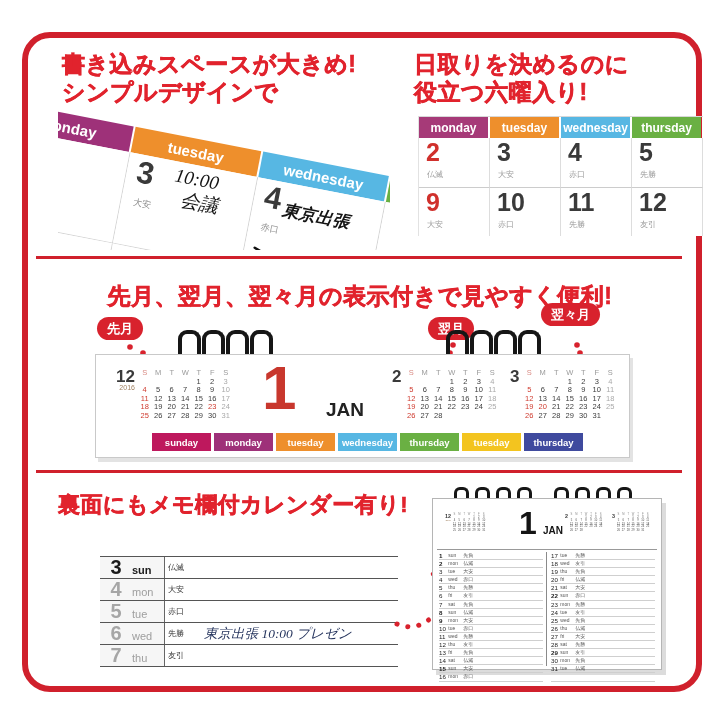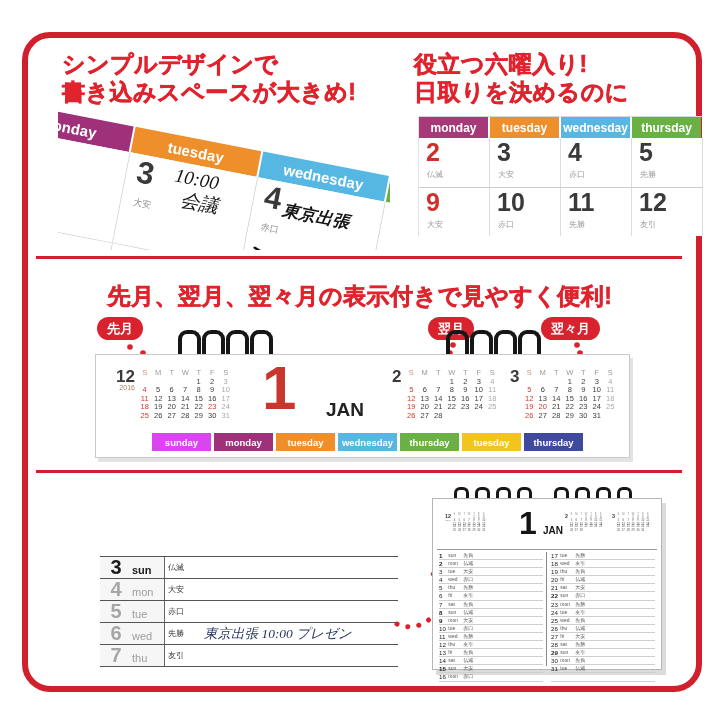--- a/index.html
+++ b/index.html
@@ -84,27 +84,27 @@
   .bk-in .w{width:24px;}
   svg{display:block;}
 </style>
 </head>
 <body>
 
 <div class="canvas">
   <div class="frame"></div>
 
   <div class="abs headline hl-lg" style="left:62px;top:50px;">
+    <div>書き込みスペースが大きめ!</div>
     <div>シンプルデザインで</div>
-    <div>書き込みスペースが大きめ!</div>
   </div>
 
   <div class="abs headline hl-lg" style="left:414px;top:50px;">
+    <div>日取りを決めるのに</div>
     <div>役立つ六曜入り!</div>
-    <div>日取りを決めるのに</div>
   </div>
 
   <div class="ws-clip">
     <div class="ws-rot" id="ws-rot">
         <div class="ws-tabs">
           <div class="ws-tab" style="background: rgb(158, 49, 121);">monday</div>
           <div class="ws-tab" style="background: rgb(238, 143, 44);">tuesday</div>
           <div class="ws-tab" style="background: rgb(87, 183, 227);">wednesday</div>
           <div class="ws-tab" style="background: rgb(106, 176, 67);">thursday</div>
         </div>
@@ -186,21 +186,21 @@
         </div>
       </div>
     </div>
 
   <div class="divider" style="top:256px;"></div>
 
   <div class="abs headline hl-mid" style="top:281px;">先月、翌月、翌々月の表示付きで見やすく便利!</div>
 
   <div class="badge" style="left:97px;top:317px;">先月</div>
   <div class="badge" style="left:428px;top:317px;">翌月</div>
-  <div class="badge" style="left:541px;top:317px;">翌々月</div>
+  <div class="badge" style="left:541px;top:303px;">翌々月</div>
 
   <svg class="abs" style="left:90px;top:335px;" width="540" height="55">
     <g fill="#d8222d">
       <circle cx="40" cy="12" r="2.8"></circle>
         <circle cx="53" cy="18" r="2.8"></circle>
         <circle cx="66" cy="24" r="2.8"></circle>
         <circle cx="79" cy="29" r="2.8"></circle>
       <circle cx="363" cy="10" r="2.8"></circle>
         <circle cx="360" cy="18" r="2.8"></circle>
         <circle cx="357" cy="26" r="2.8"></circle>
@@ -371,32 +371,33 @@
           <div class="mini-cell">28</div>
           <div class="mini-cell">29</div>
           <div class="mini-cell">30</div>
           <div class="mini-cell">31</div>
           <div class="mini-cell"></div>
         </div>
       </div>
       <div class="big-month" style="left: 166px; top: 2px; font-size: 62px; line-height: 62px;">1</div>
       <div class="big-month-name" style="left: 230px; top: 44px; font-size: 19px;">JAN</div>
       <div class="strip">
-        <div class="strip-tab" style="background: #d946ef;">sunday</div>
+        <div class="strip-tab" style="background: #be185d;">sunday</div>
         <div class="strip-tab" style="background: rgb(158, 49, 121);">monday</div>
         <div class="strip-tab" style="background: rgb(238, 143, 44);">tuesday</div>
         <div class="strip-tab" style="background: rgb(87, 183, 227);">wednesday</div>
         <div class="strip-tab" style="background: rgb(106, 176, 67);">thursday</div>
         <div class="strip-tab" style="background: rgb(243, 196, 31);">tuesday</div>
         <div class="strip-tab" style="background: rgb(63, 74, 158);">thursday</div>
       </div>
     </div>
 
   <div class="divider" style="top:470px;"></div>
 
+  <div class="abs headline" style="left:58px;top:490px;font-size:22px;">裏面にもメモ欄付カレンダー有り!</div>
 
   <div class="memo" id="memo-table">
       <div class="m-row">
         <div class="m-daybox">
           <div class="m-day" style="color: rgb(26, 26, 26);">3</div>
           <div class="m-dow" style="color: rgb(26, 26, 26); font-weight: 700;">sun</div>
         </div>
         <div class="m-rok">仏滅</div>
         <div class="m-note"></div>
       </div>

